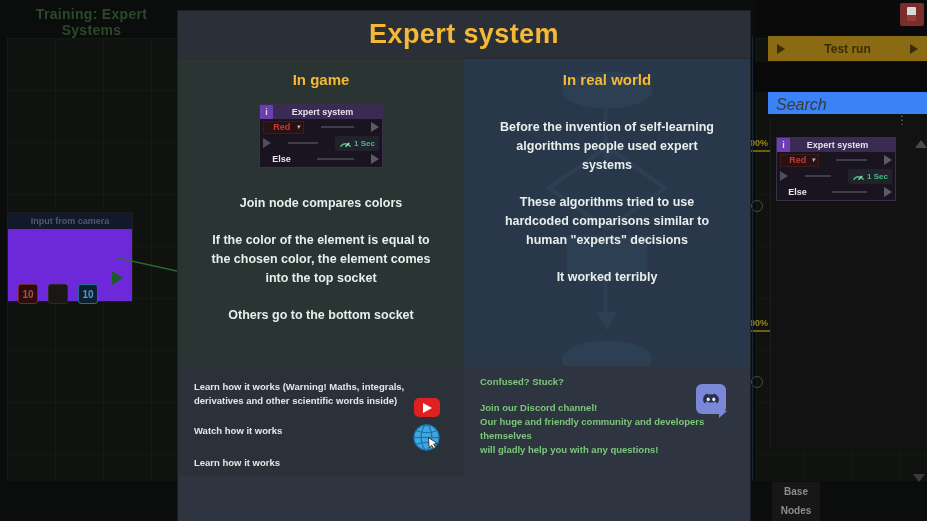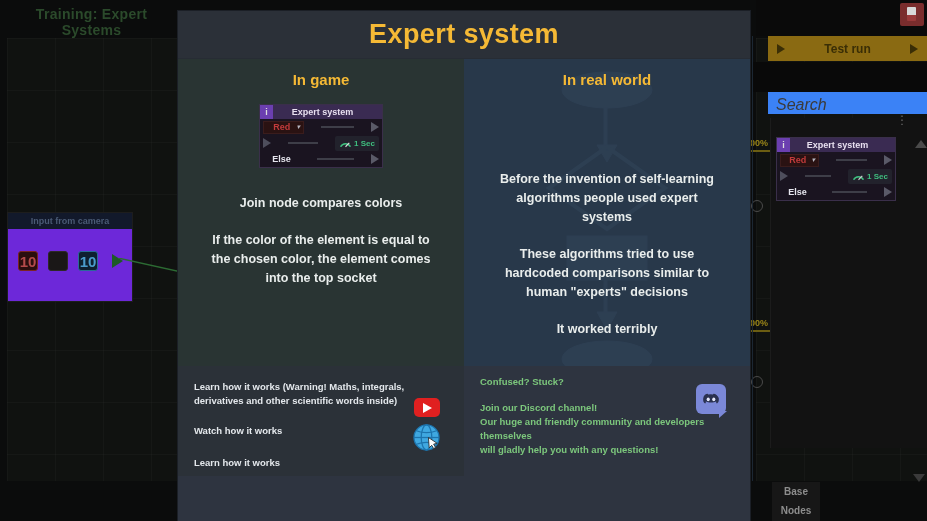--- a/index.html
+++ b/index.html
@@ -34,22 +34,22 @@
 
   .input-card {
     position: absolute; left: 7px; top: 212px; width: 126px; height: 90px;
     background: #6d28d9; border: 1px solid #1d1d1d;
   }
   .input-card .hdr {
     height: 16px; background: #12192b; color: #4a5a75;
     font-size: 9px; font-weight: bold; text-align: center; line-height: 16px;
   }
   .chips { display: flex; gap: 10px; padding: 22px 0 0 10px; align-items: center; }
-  .chip { width: 20px; height: 20px; border-radius: 3px; font-size: 15px;
-          font-weight: bold; display: flex; align-items: center; justify-content: center; }
+  .chip { width: 20px; height: 20px; border-radius: 3px; font-size: 10px;
+          font-weight: bold; display: flex; align-items: center; justify-content: center; margin-top: 33px; }
   .chip.red { background: #2a0e0e; border: 1px solid #7a2424; color: #b34a4a; }
   .chip.empty { background: #1a1717; border: 1px solid #2e2828; }
   .chip.blue { background: #0e2030; border: 1px solid #2a6a99; color: #4a9ccc; }
   .play-tri { width: 0; height: 0; border-left: 11px solid #1d5a28;
               border-top: 7px solid transparent; border-bottom: 7px solid transparent; margin-left: 4px; }
   .wire { position: absolute; left: 118px; top: 258px; width: 190px; height: 44px;
           overflow: hidden; }
 
   .testrun {
     position: absolute; left: 768px; top: 36px; width: 159px; height: 25px;
@@ -325,41 +325,42 @@
                 <div class="n-line"></div>
                 <div class="n-arrow"></div>
               </div>
             </div>
           </div>
         </div>
 
         <div class="panel-body">
           <p>Join node compares colors</p>
           <p>If the color of the element is equal to the chosen color, the element comes into the top socket</p>
+          <p>Others go to the bottom socket</p>
         </div>
       </div>
 
       <div class="panel right">
 
         <svg class="flow" viewBox="0 0 286 307" preserveAspectRatio="none">
           <g fill="#32455a" stroke="#32455a">
             <ellipse cx="143" cy="31" rx="45" ry="18"></ellipse>
             <rect x="140" y="49" width="3" height="40"></rect>
             <polygon points="143,103 133,86 153,86"></polygon>
             <polygon points="143,88 201,129 143,170 85,129" fill="none" stroke-width="4"></polygon>
             <rect x="103" y="177" width="80" height="44"></rect>
             <rect x="140" y="221" width="3" height="36"></rect>
             <polygon points="143,271 133,253 153,253"></polygon>
             <ellipse cx="143" cy="300" rx="45" ry="18"></ellipse>
           </g>
         </svg>
 
         <div class="panel-head">In real world</div>
 
-        <div class="panel-body" style="margin-top:82px">
+        <div class="panel-body" style="margin-top:30px">
           <p>Before the invention of self-learning algorithms people used expert systems</p>
           <p>These algorithms tried to use hardcoded comparisons similar to human "experts" decisions</p>
           <p>It worked terribly</p>
         </div>
       </div>
     </div>
 
     <div class="footer">
 
       <div class="foot-col r">

